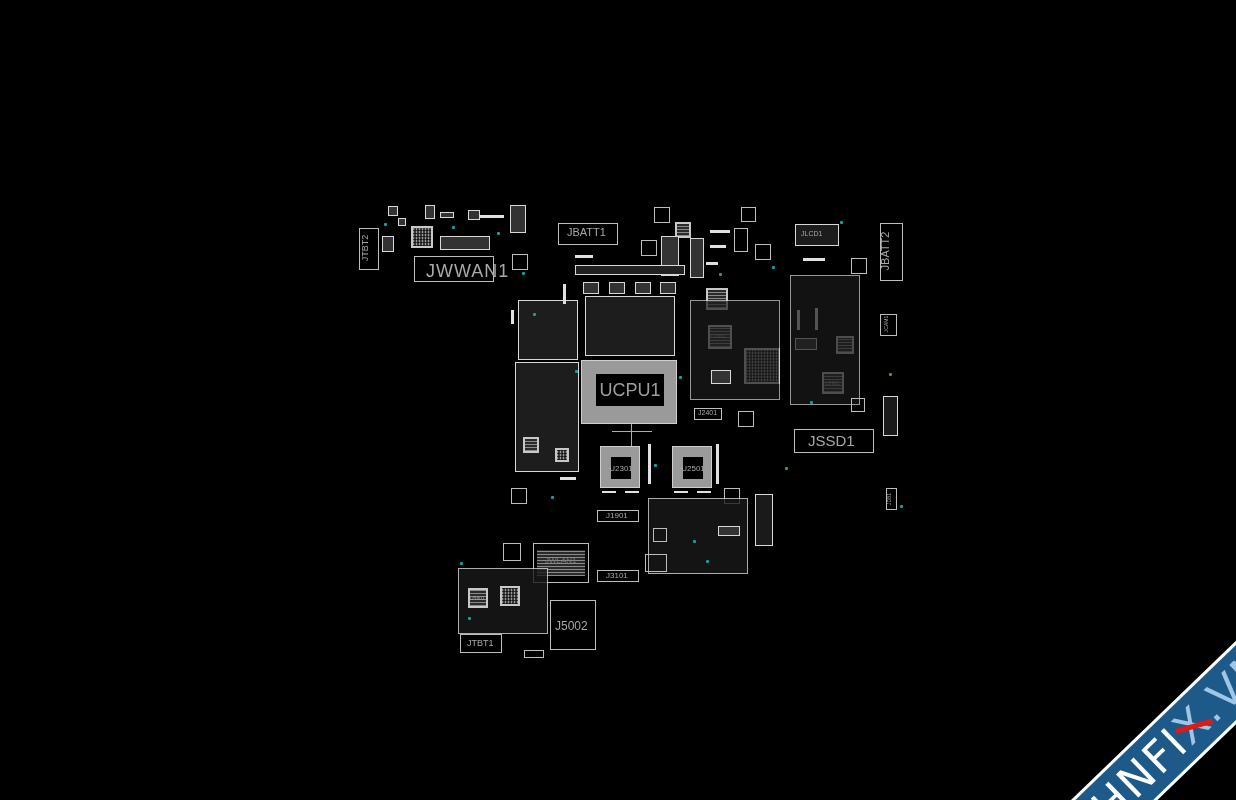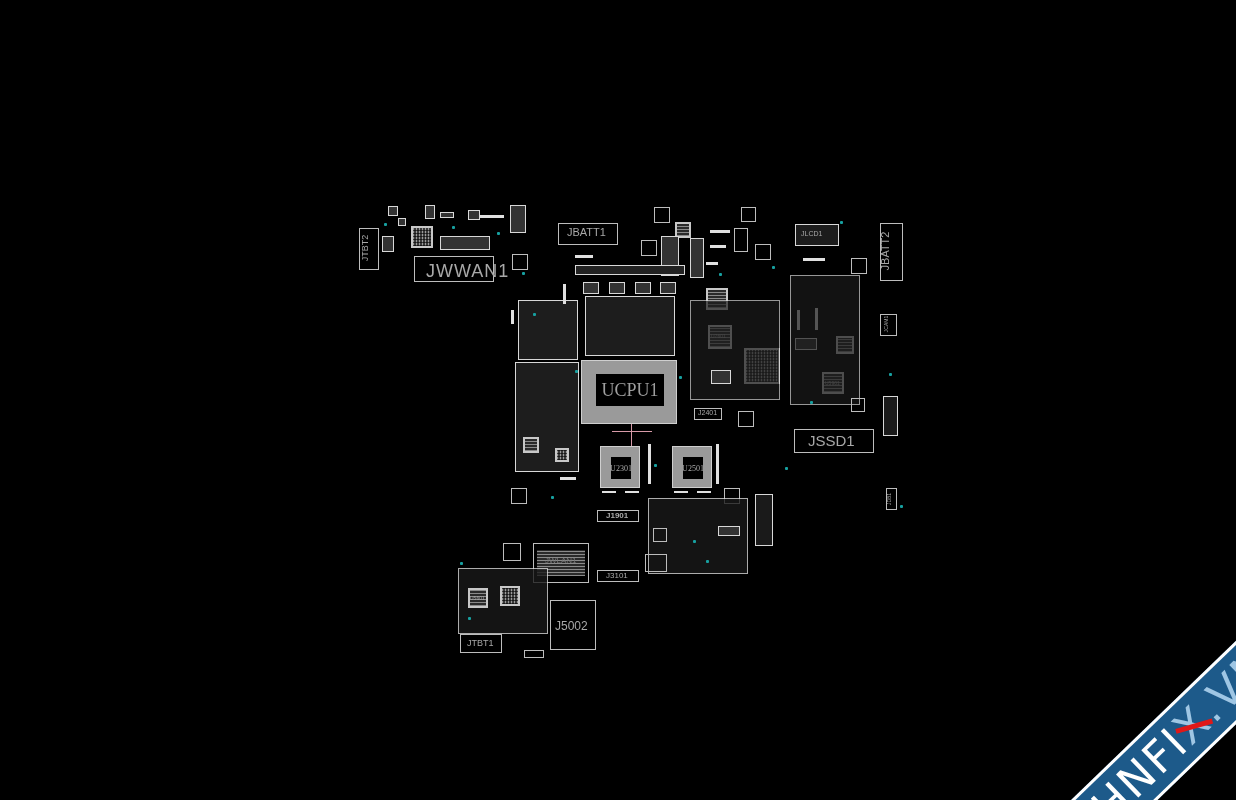--- a/index.html
+++ b/index.html
@@ -2,21 +2,21 @@
 <html><head>
 <meta charset="utf-8">
 <style>
   html, body { margin:0; padding:0; background:#000; }
   body { width:1236px; height:800px; position:relative; overflow:hidden; font-family:"DejaVu Sans", sans-serif; }
   .viewer { position:absolute; left:0; top:0; width:1236px; height:800px; background:#000; }
   .comp { position:absolute; box-sizing:border-box; border:1px solid #bdbdbd; }
   .lbl { position:absolute; color:#a8a8a8; font-family:"Liberation Sans", sans-serif; white-space:nowrap; }
   .chip { position:absolute; box-sizing:border-box; background:#9a9a9a; border:1px solid #cfcfcf; }
   .chip .hole { position:absolute; background:#000; }
-  .chip .txt { position:absolute; color:#8c8c8c; font-family:Liberation Serif, serif; display:flex; align-items:center; justify-content:center; }
+  .chip .txt { position:absolute; color:#8c8c8c; font-family:Liberation Sans, sans-serif; display:flex; align-items:center; justify-content:center; }
   .smd { position:absolute; box-sizing:border-box; border:1px solid #d8d8d8; background:#333; }
   .pad { position:absolute; background:#e0e0e0; }
   .via { position:absolute; width:3px; height:3px; background:#17a0a0; border-radius:1px; }
   .bga { position:absolute; box-sizing:border-box; border:2px solid #c8c8c8; background:
         repeating-linear-gradient(0deg,#8a8a8a 0 1px,#2a2a2a 1px 3px),
         #2a2a2a; }
   .bga.grid { background:
         repeating-linear-gradient(0deg, rgba(0,0,0,.6) 0 1px, transparent 1px 3px),
         repeating-linear-gradient(90deg, #9a9a9a 0 1px, #3a3a3a 1px 3px); }
   .trace { position:absolute; background:#d79aa8; }
@@ -102,21 +102,21 @@
   </div>
   <div class="pad" style="left:602px;top:491px;width:14px;height:2px;"></div>
   <div class="pad" style="left:625px;top:491px;width:14px;height:2px;"></div>
   <div class="pad" style="left:674px;top:491px;width:14px;height:2px;"></div>
   <div class="pad" style="left:697px;top:491px;width:14px;height:2px;"></div>
   <div class="pad" style="left:648px;top:444px;width:3px;height:40px;"></div>
   <div class="pad" style="left:716px;top:444px;width:3px;height:40px;"></div>
   <div class="comp" style="left:724px;top:488px;width:16px;height:16px;"></div>
 
   <div class="comp" style="left:597px;top:510px;width:42px;height:12px;"></div>
-  <div class="lbl" style="left:606px;top:511px;font-size:8px;font-weight:bold;">J1901</div>
+  <div class="lbl" style="left:606px;top:511px;font-size:8px;">J1901</div>
 
   <div class="bga" style="left:706px;top:288px;width:22px;height:22px;"></div>
   <div class="bga" style="left:708px;top:325px;width:24px;height:24px;"></div>
   <div class="lbl" style="left:711px;top:333px;font-size:5px;">U7601</div>
   <div class="bga grid" style="left:744px;top:348px;width:36px;height:36px;"></div>
   <div class="smd" style="left:690px;top:300px;width:90px;height:100px;background:#1c1c1c;opacity:.7;"></div>
   <div class="smd" style="left:711px;top:370px;width:20px;height:14px;"></div>
   <div class="comp" style="left:694px;top:408px;width:28px;height:12px;"></div>
   <div class="lbl" style="left:698px;top:409px;font-size:7px;">J2401</div>
   <div class="comp" style="left:738px;top:411px;width:16px;height:16px;"></div>

